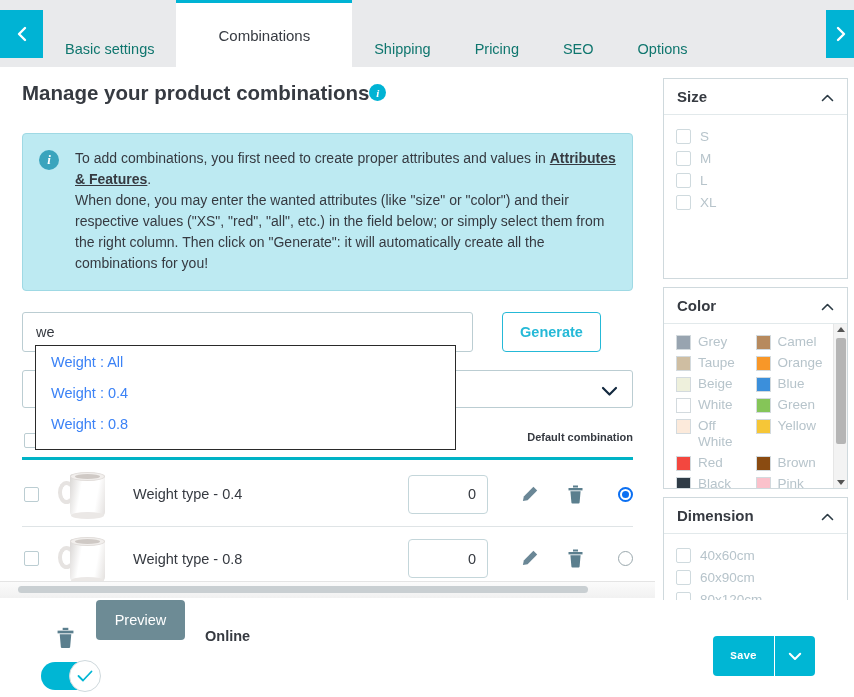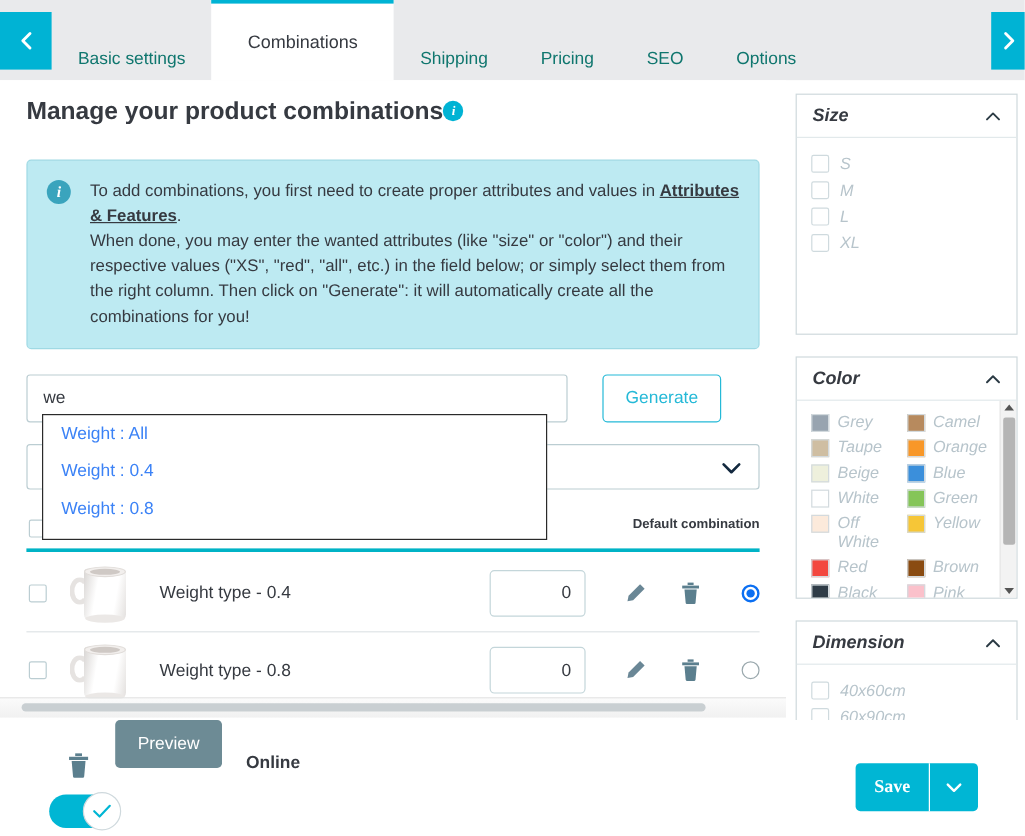--- a/index.html
+++ b/index.html
@@ -33,21 +33,21 @@
   }
   .tab {
     height: 57px; display: flex; align-items: center; justify-content: center;
     padding: 0 22px; font-size: 14.5px; color: #0f766e;
     cursor: pointer; white-space: nowrap; background: transparent;
     border: none; position: relative; top: 10px;
   }
   .tab.active {
     background: #ffffff; color: #363a41; height: 67px; top: 0;
     border-top: 3px solid #00b3d4;
-    padding: 0 30px; font-size: 15px;
+    padding: 0 42px; font-size: 15px;
   }
 
   
   .content {
     position: absolute; left: 0; top: 67px; width: 854px; height: 533px;
     background: #ffffff;
   }
 
   .main-col {
     position: absolute; left: 0; top: 0; width: 655px; height: 533px;
@@ -94,21 +94,21 @@
     padding: 0 13px; font-size: 14.5px; color: #363a41;
     font-family: "Liberation Sans", sans-serif; outline: none;
   }
   .caret {
     position: absolute; left: 54px; top: 324px; width: 1px; height: 17px;
     background: #363a41;
   }
   .btn-generate {
     position: absolute; left: 480px; top: 0; width: 99px; height: 40px;
     background: #fff; border: 1px solid #25b9d7; border-radius: 4px;
-    color: #25b9d7; font-size: 14.5px; font-weight: normal;
+    color: #25b9d7; font-size: 14.5px; font-weight: bold;
     cursor: pointer; font-family: "Liberation Sans", sans-serif;
   }
 
   
   .select-box {
     position: absolute; left: 22px; top: 303px; width: 611px; height: 38px;
     border: 1px solid #bbcdd2; border-radius: 3px; background: #fff;
   }
   .select-chevron {
     position: absolute; right: 14px; top: 12px; color: #13293f;
@@ -216,21 +216,21 @@
   }
   .hscroll .thumbx {
     position: absolute; left: 18px; top: 4px; width: 570px; height: 7px;
     background: #c9cfd2; border-radius: 4px;
   }
 
   
   .side {
     position: absolute; left: 663px; top: 11px; width: 185px;
   }
-  .panel { background: #fff; border: 1px solid #cfd9dd; margin-bottom: 18px; font-style: italic; }
+  .panel { background: #fff; border: 1px solid #cfd9dd; margin-bottom: 8px; }
   .panel-head {
     height: 36px; display: flex; align-items: center; justify-content: space-between;
     padding: 0 13px; font-size: 15px; font-weight: bold; color: #363a41;
     border-bottom: 1px solid #e2e9eb; cursor: pointer;
   }
   .panel-body { padding: 10px 12px; position: relative; }
   .side-item {
     display: flex; align-items: center; gap: 9px; height: 22px;
     font-size: 13.5px; color: #b7c4cb; cursor: pointer;
   }
@@ -291,22 +291,22 @@
   }
   .online-label {
     position: absolute; left: 205px; top: 28px;
     font-size: 14.5px; font-weight: bold; color: #363a41;
   }
   .save-group {
     position: absolute; left: 713px; top: 36px; height: 40px; display: flex;
   }
   .btn-save {
     width: 61px; height: 40px; background: #00b6d4; color: #fff; border: none;
-    border-radius: 4px 0 0 4px; font-size: 15px; font-weight: bold;
-    cursor: pointer; font-family: Liberation Serif, serif;
+    border-radius: 4px 0 0 4px; font-size: 11px; font-weight: bold;
+    cursor: pointer; font-family: Liberation Mono, monospace;
   }
   .btn-save-split {
     width: 41px; height: 40px; background: #00b6d4; color: #fff;
     border: none; border-left: 1px solid #fff; border-radius: 0 4px 4px 0;
     display: flex; align-items: center; justify-content: center; cursor: pointer;
   }
 </style>
 </head>
 <body>
 

